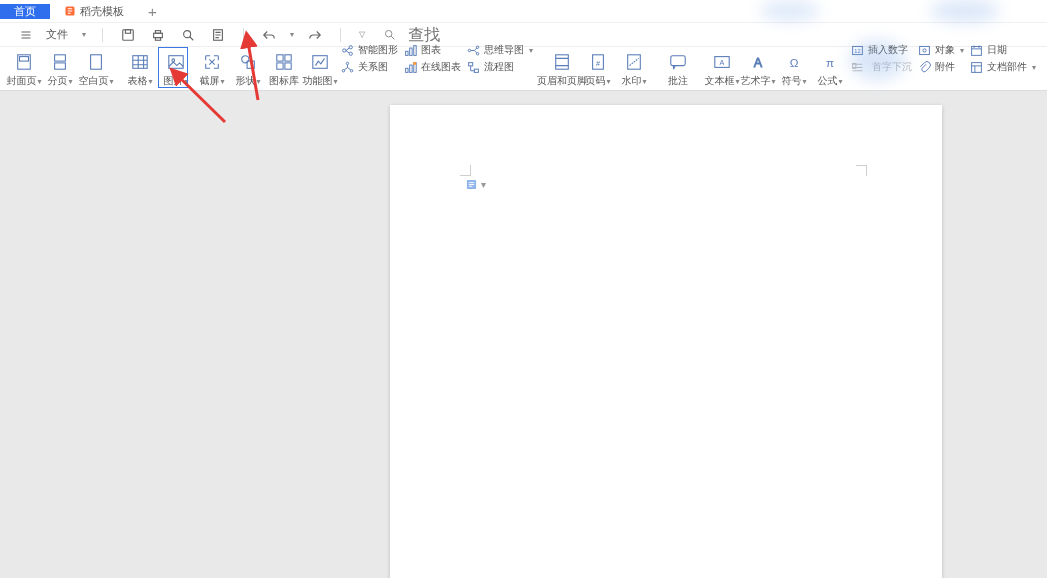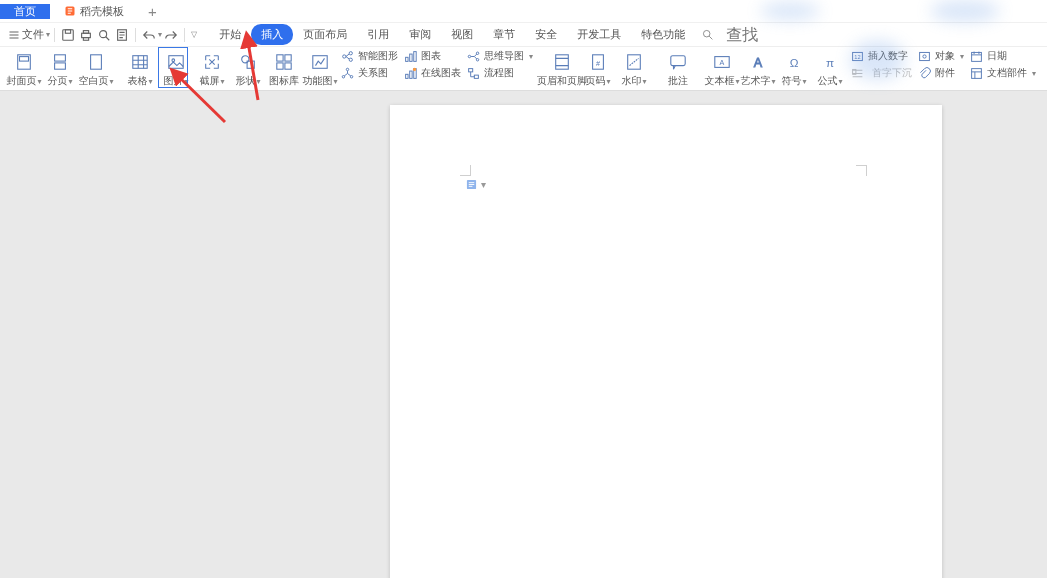--- a/index.html
+++ b/index.html
@@ -8,42 +8,42 @@
   
   .tabs { display: flex; align-items: center; height: 22px; background: #fff; }
   .tab { display: flex; align-items: center; padding: 0 14px; font-size: 11px; color: #555; position: relative; cursor: pointer; }
   .tab.home { background: #2f6fed; color: #fff; }
   .tab.file { }
   .tab .doc-icon { width: 12px; height: 12px; margin-right: 4px; }
   .tab .close { margin-left: 70px; color: #888; font-size: 12px; }
   .tab-add { display: flex; align-items: center; padding: 0 10px; color: #888; font-size: 15px; cursor: pointer; }
 
   
-  .quickbar { display: flex; align-items: center; height: 24px; padding: 0 8px; font-size: 11px; color: #555; gap: 0; border-top: 1px solid #f0f0f0; }
+  .quickbar { display: flex; align-items: center; height: 24px; padding: 0 20px; font-size: 11px; color: #555; gap: 12px; border-top: 1px solid #f0f0f0; }
   .menu-handle { display: flex; align-items: center; gap: 2px; }
   .menu-handle svg { width: 12px; height: 12px; }
   .file-label { margin-right: 2px; margin-left: 2px; }
   .qicon { width: 18px; height: 18px; display: flex; align-items: center; justify-content: center; color: #666; }
   .qicon svg { width: 14px; height: 14px; stroke: #666; fill: none; stroke-width: 1.3; }
   .divider { width: 1px; height: 14px; background: #ddd; margin: 0 4px; }
   .main-tabs { display: flex; align-items: center; gap: 0; margin-left: 12px; }
   .main-tab { padding: 3px 10px; font-size: 11px; color: #555; cursor: pointer; border-radius: 10px; }
   .main-tab.active { background: #2f6fed; color: #fff; }
   .search-box { display: flex; align-items: center; gap: 4px; margin-left: 6px; }
   .search-box svg { width: 13px; height: 13px; stroke: #777; fill: none; }
   .search-box input { border: none; outline: none; font-size: 16px; width: 48px; text-align: center; }
 
   
   .ribbon { display: flex; align-items: flex-end; height: 45px; padding: 2px 6px 0 6px; border-top: 1px solid #eee; border-bottom: 1px solid #ddd; background: #fff; }
   .rbtn { display: flex; flex-direction: column; align-items: center; justify-content: flex-end; min-width: 34px; margin: 0 1px; padding-bottom: 2px; cursor: pointer; }
   .rbtn .ricon { width: 18px; height: 18px; display: flex; align-items: center; justify-content: center; margin-bottom: 3px; }
   .rbtn .ricon svg { width: 18px; height: 18px; stroke: #5a7db8; fill: none; stroke-width: 1.2; }
   .rbtn .rlabel { font-size: 10px; color: #555; white-space: nowrap; display: flex; align-items: center; justify-content: space-between; }
   .rbtn .rlabel .dd { font-size: 8px; margin-left: 1px; color: #888; }
-  .rgroup-flat { display: flex; flex-direction: column; justify-content: center; gap: 3px; margin: 0 3px; padding-bottom: 10px; }
+  .rgroup-flat { display: flex; flex-direction: column; justify-content: center; gap: 3px; margin: 0 3px; padding-bottom: 16px; }
   .srow { display: flex; align-items: center; gap: 4px; font-size: 10px; color: #555; cursor: pointer; white-space: nowrap; }
   .srow svg { width: 13px; height: 13px; stroke: #5a7db8; fill: none; stroke-width: 1.2; }
   .rsep { width: 1px; height: 36px; background: #e5e5e5; margin: 0 4px; }
 
   
   .hlbox { position: absolute; border: 1px solid #3a78e6; pointer-events: none; }
 
   
   .workspace { position: absolute; left: 0; top: 91px; right: 0; bottom: 0; background: #e9e9e9; }
   .page { position: absolute; left: 390px; top: 14px; width: 552px; height: 780px; background: #fff; box-shadow: 0 1px 4px rgba(0,0,0,.18); }
@@ -121,32 +121,20 @@
     </span>
   <span style="font-size:8px;color:#888;">▾</span>
   <span class="qicon">
       <svg viewBox="0 0 16 16">
         <path d="M10 4l4 4-4 4M14 8H6a4 4 0 00-4 4"></path>
       </svg>
     </span>
   <span class="divider"></span>
   <span style="font-size:8px;color:#888;margin-left:2px;">▽</span>
 
-  <div class="main-tabs">
-    <div class="main-tab">开始</div>
-    <div class="main-tab active">插入</div>
-    <div class="main-tab">页面布局</div>
-    <div class="main-tab">引用</div>
-    <div class="main-tab">审阅</div>
-    <div class="main-tab">视图</div>
-    <div class="main-tab">章节</div>
-    <div class="main-tab">安全</div>
-    <div class="main-tab">开发工具</div>
-    <div class="main-tab">特色功能</div>
-  </div>
   <div class="search-box">
     <svg viewBox="0 0 16 16">
         <circle cx="7" cy="7" r="4"></circle>
         <path d="M10 10l4 4"></path>
       </svg>
     <input placeholder="查找" style="">
   </div>
 </div>
 
 <div class="ribbon">

